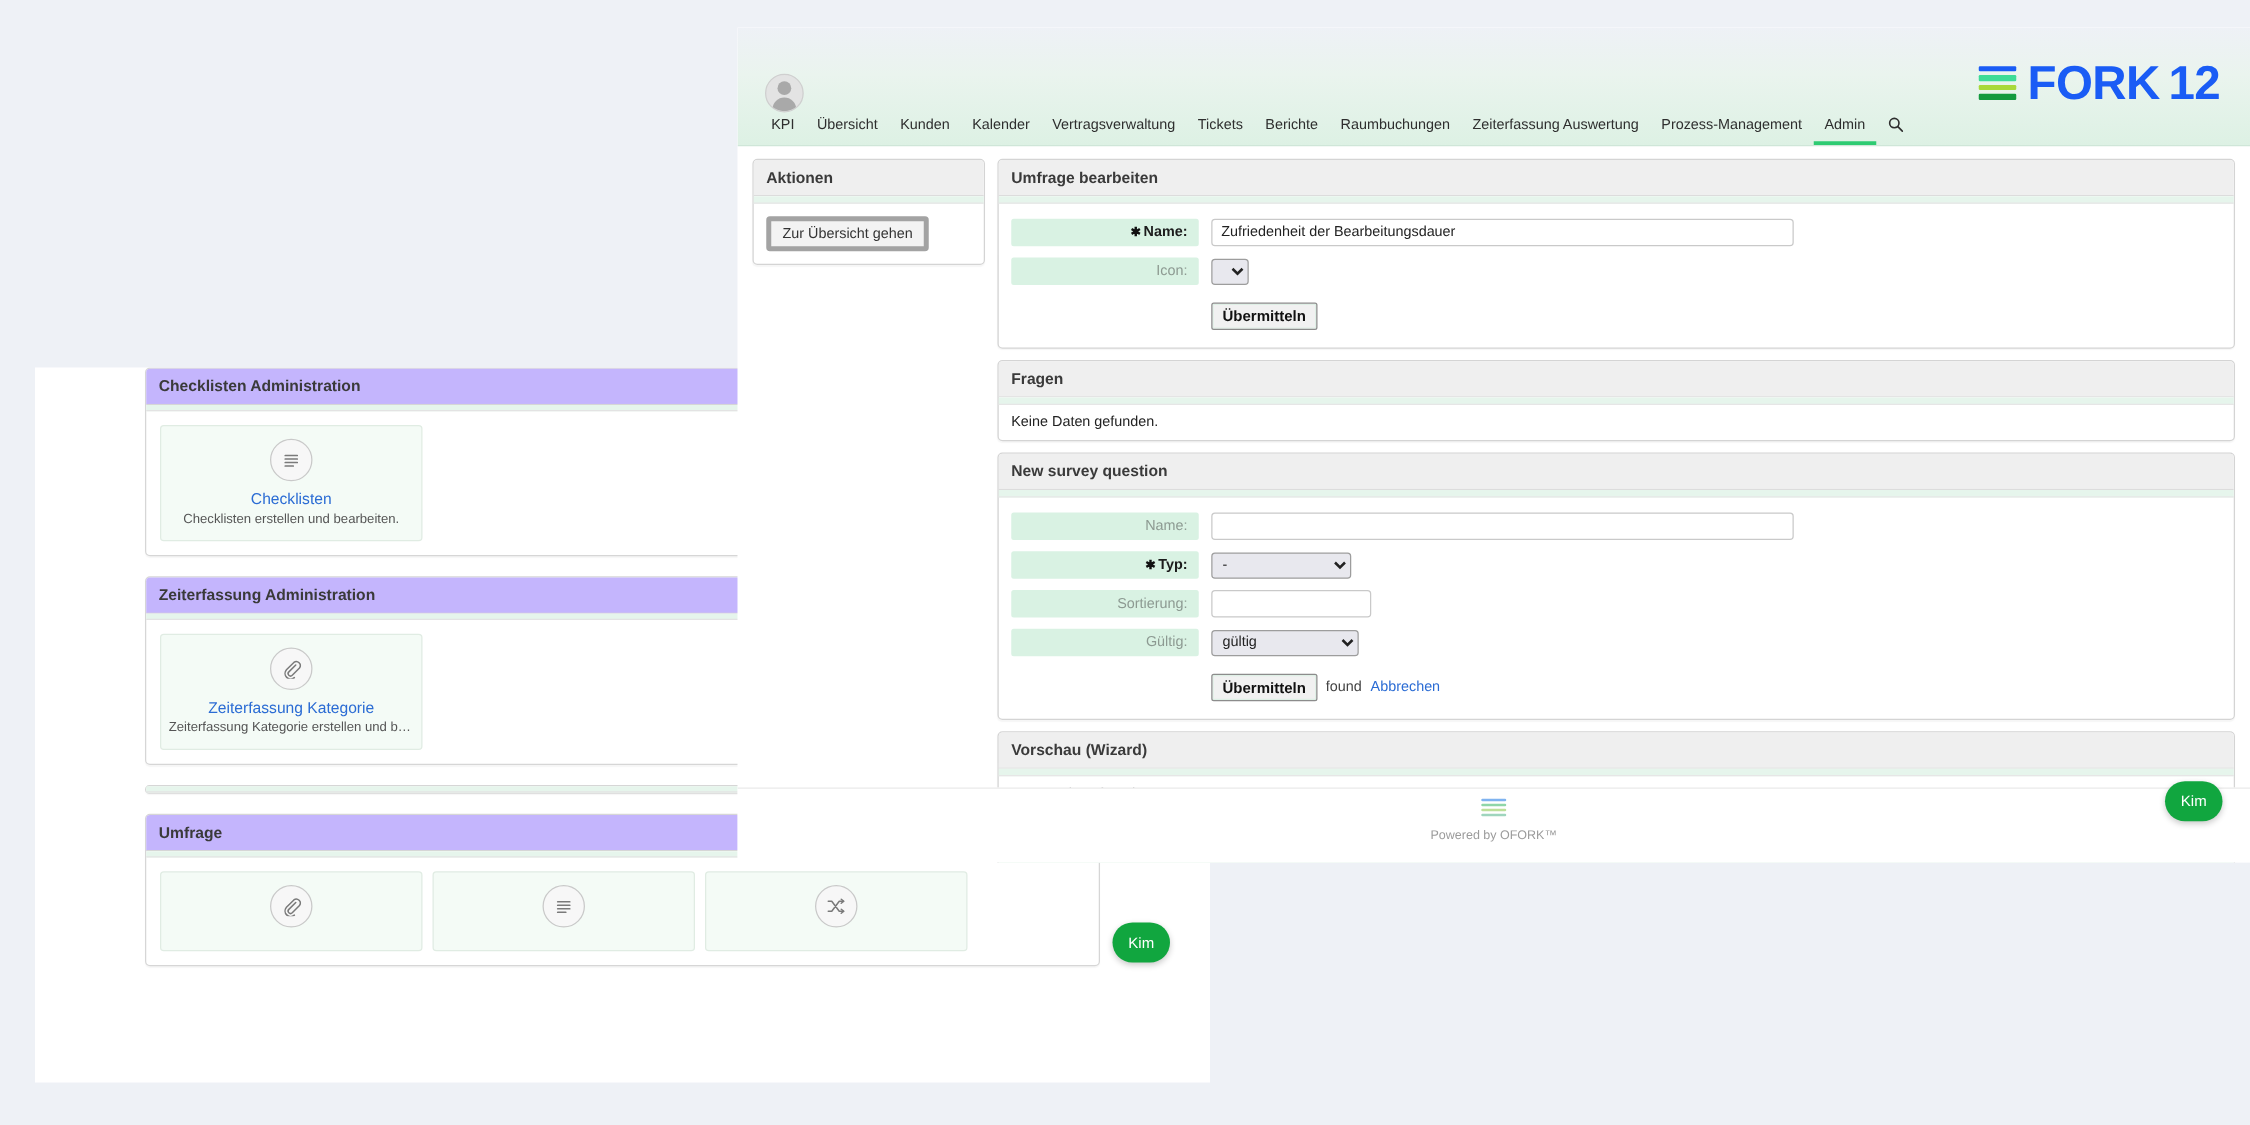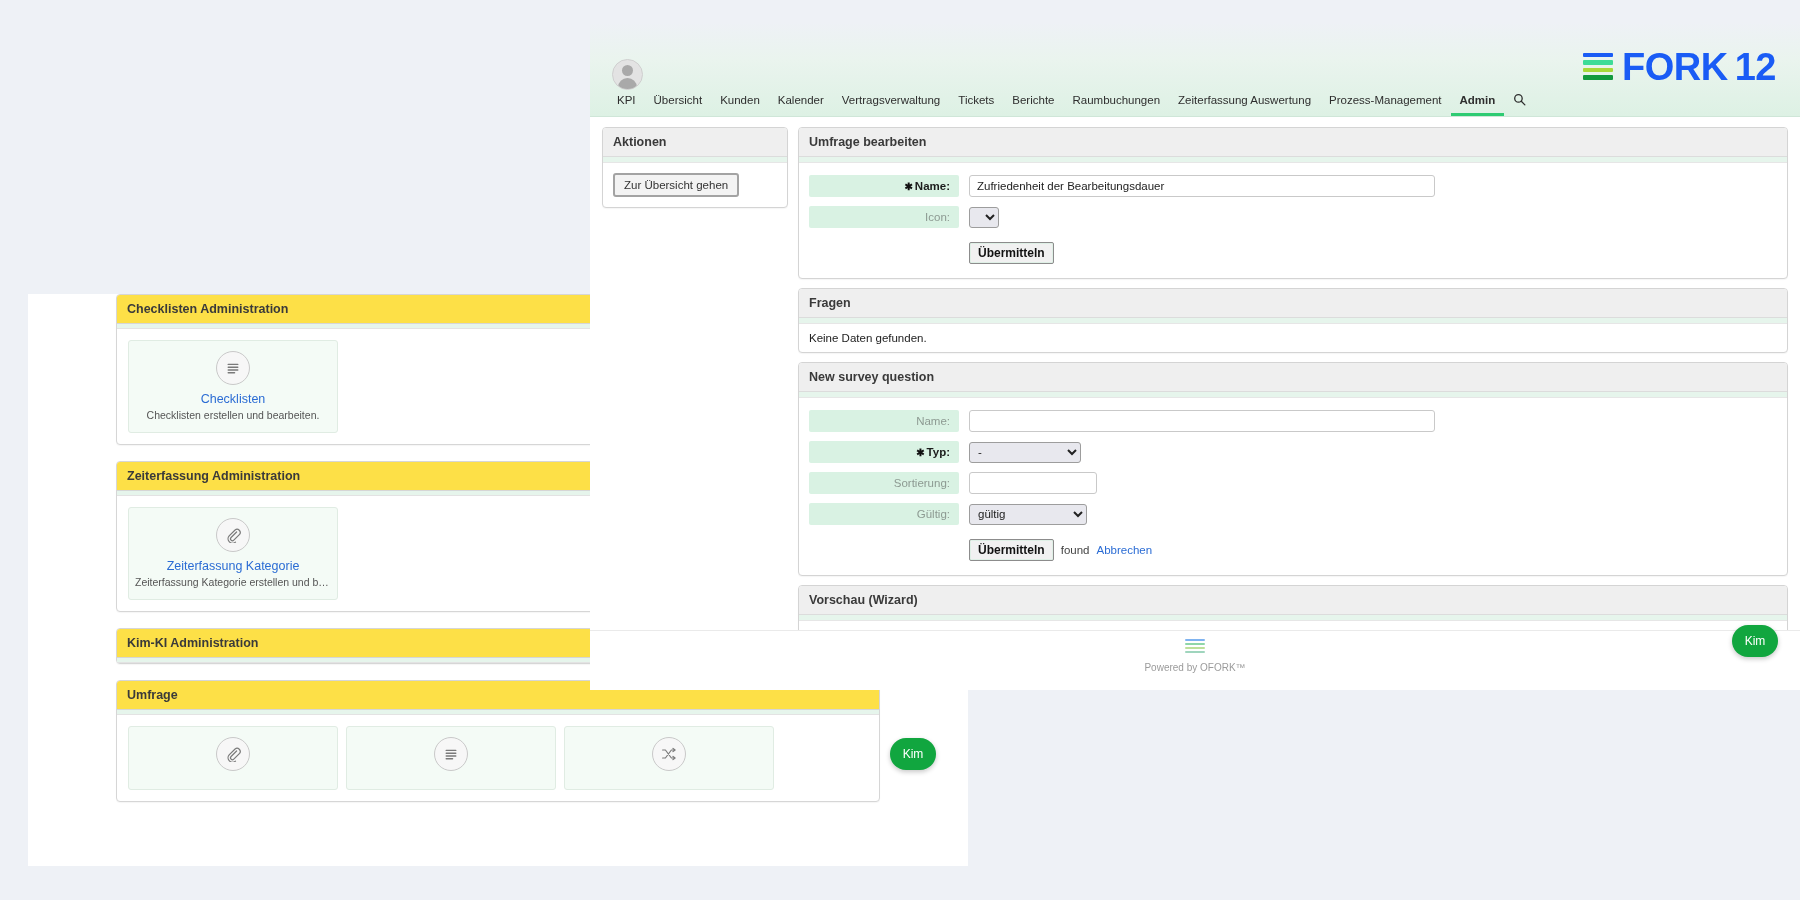--- a/index.html
+++ b/index.html
@@ -37,21 +37,21 @@
   }
 
   .admin-group {
     border: 1px solid #d6d6d6;
     border-radius: 4px;
     background: #fff;
     margin-bottom: 16px;
     box-shadow: 0 1px 1px rgba(0,0,0,.04);
   }
   .admin-group-header {
-    background: #fde047;
+    background: #c4b5fd;
     border-bottom: 1px solid #d6d6d6;
     padding: 7px 10px;
     font-size: 12.5px;
     font-weight: bold;
     color: #3a3a3a;
     border-radius: 3px 3px 0 0;
   }
   .admin-group-sub {
     height: 5px;
     background: #e6f5ec;
@@ -203,21 +203,21 @@
   }
   .nav-item {
     font-size: 11.5px;
     color: #2e2e2e;
     padding: 5px 9px 7px;
     cursor: pointer;
     white-space: nowrap;
     border-bottom: 3px solid transparent;
   }
   .nav-item.active {
-    font-weight: bold;
+    font-weight: normal;
     border-bottom-color: #2ecb72;
     margin-top: 20px;
   }
   .nav-search {
     padding: 5px 9px 7px;
     cursor: pointer;
     display: flex;
     align-items: center;
     border-bottom: 3px solid transparent;
   }
@@ -251,21 +251,21 @@
   .panel-strip {
     height: 6px;
     background: #e6f5ec;
     border-bottom: 1px solid #e6e6e6;
   }
   .panel-body { padding: 10px; }
 
   .btn-plain {
     display: inline-block;
     background: #f3f3f3;
-    border: 2px solid #a3a3a3;
+    border: 4px solid #a3a3a3;
     border-radius: 3px;
     padding: 4px 9px;
     font-size: 11.5px;
     color: #333;
     cursor: pointer;
   }
 
   
   #main { flex: 1 1 auto; min-width: 0; }
 
@@ -381,21 +381,20 @@
                   <svg width="16" height="16" viewBox="0 0 20 20" fill="none" stroke="#7a7a7a" stroke-width="1.5" stroke-linecap="round">
                     <path d="M14.5 6.2 7.6 13.1a2.4 2.4 0 0 0 3.4 3.4l7.2-7.2a4 4 0 0 0-5.6-5.6L5.2 11a5.6 5.6 0 0 0 7.9 7.9"></path>
                   </svg>
                 </div>
                 <div class="tile-title">Zeiterfassung Kategorie</div>
                 <div class="tile-desc">Zeiterfassung Kategorie erstellen und be...</div>
               </div>
             </div>
           </div>
           <div class="admin-group">
-            <div class="admin-group-header">Kim-KI Administration</div>
             <div class="admin-group-sub"></div>
           </div>
           <div class="admin-group">
             <div class="admin-group-header">Umfrage</div>
             <div class="admin-group-sub"></div>
             <div class="admin-group-body">
               <div class="admin-tile">
                 <div class="tile-icon">
                   <svg width="16" height="16" viewBox="0 0 20 20" fill="none" stroke="#7a7a7a" stroke-width="1.5" stroke-linecap="round">
                     <path d="M14.5 6.2 7.6 13.1a2.4 2.4 0 0 0 3.4 3.4l7.2-7.2a4 4 0 0 0-5.6-5.6L5.2 11a5.6 5.6 0 0 0 7.9 7.9"></path>

